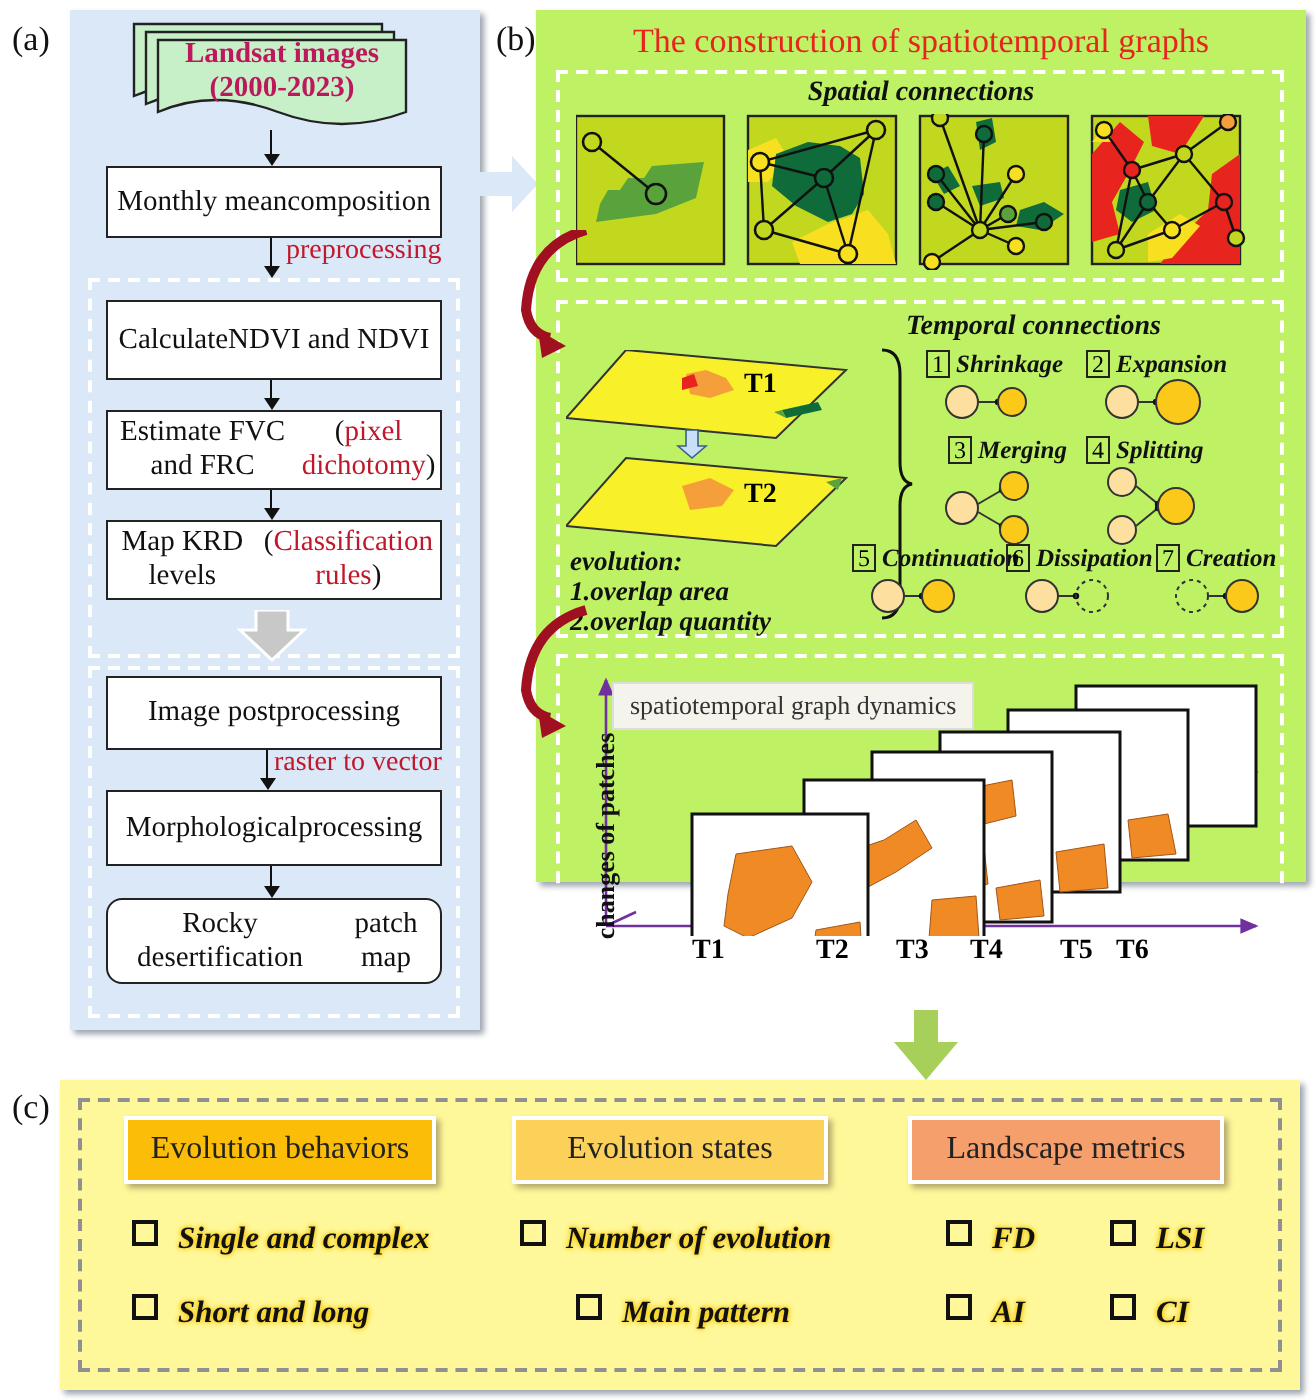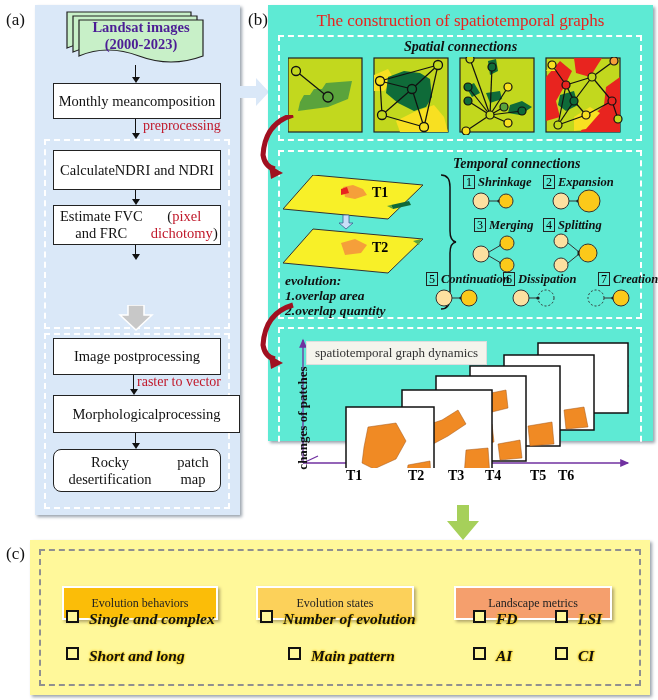--- a/index.html
+++ b/index.html
@@ -9,82 +9,86 @@
 
   
   #panel-a { left:35px; top:5px; width:205px; height:510px; background:#dae8f8; box-shadow:2px 2px 3px #9aa3ad; }
   .box { position:absolute; background:#fff; border:1.3px solid #222; text-align:center; font-size:14.5px; line-height:17px; color:#111; box-sizing:border-box; display:flex; align-items:center; justify-content:center; }
   .red { color:#c0182a; }
   .dash-a { position:absolute; border:2px dashed #ffffff; border-style:dashed; }
   .arrow-v { position:absolute; width:1.3px; background:#111; }
   .arrow-v:after { content:""; position:absolute; left:-3.5px; bottom:-2px; border-left:4px solid transparent; border-right:4px solid transparent; border-top:6px solid #111; }
 
   
-  #panel-b { left:268px; top:5px; width:385px; height:436px; background:#5eead4; box-shadow:2px 2px 3px #9aa3ad; }
+  #panel-b { left:268px; top:5px; width:385px; height:436px; background:#bef264; box-shadow:2px 2px 3px #9aa3ad; }
   .title-b { position:absolute; left:0; width:100%; top:6px; text-align:center; color:#e8241f; font-size:17px; }
   .wdash { position:absolute; border:2px dashed #ffffff; }
   .bi { font-weight:bold; font-style:italic; color:#111; }
 
   
   #panel-c { left:30px; top:540px; width:620px; height:155px; background:#fff89a; box-shadow:2px 2px 3px #9aa3ad; }
   .cdash { position:absolute; left:9px; top:9px; right:9px; bottom:9px; border:2px dashed #909090; }
-  .hdr { position:absolute; height:34px; top:18px; box-sizing:border-box; border:2px solid #fff; box-shadow:2px 2px 3px #b3a76b; font-size:12px; display:flex; align-items:center; justify-content:center; color:#222;margin-top:28px; }
+  .hdr { position:absolute; height:34px; top:18px; box-sizing:border-box; border:2px solid #fff; box-shadow:2px 2px 3px #b3a76b; font-size:16px; display:flex; align-items:center; justify-content:center; color:#222; }
   .item { position:absolute; font-weight:bold; font-style:italic; font-size:15.5px; color:#111; text-shadow:0 0 3px #f4c600, 0 0 2px #f4c600; white-space:nowrap; }
   .chk { display:inline-block; width:9px; height:9px; border:2px solid #111; margin-right:10px; vertical-align:1px; background:#fff89a; }
 </style>
 </head>
 <body>
 
 <div class="panel-label" style="left:6px;top:10px;">(a)</div>
 <div class="panel-label" style="left:248px;top:10px;">(b)</div>
 <div class="panel-label" style="left:6px;top:544px;">(c)</div>
 
 <div id="panel-a" class="abs">
 
   <svg class="abs" style="left:28px;top:3px;" width="150" height="62">
     <path d="M4 4 H128 V40 Q96 52 64 40 Q32 28 4 40 Z" fill="#c8f0c8" stroke="#222" stroke-width="1.2"></path>
     <path d="M10 8 H134 V44 Q102 56 70 44 Q38 32 10 44 Z" fill="#c8f0c8" stroke="#222" stroke-width="1.2"></path>
     <path d="M16 12 H140 V48 Q108 60 76 48 Q44 36 16 48 Z" fill="#c8f0c8" stroke="#222" stroke-width="1.2"></path>
   </svg>
-  <div class="abs" style="left:44px;top:14px;width:124px;text-align:center;font-weight:bold;font-size:14.5px;line-height:17px;color:#4c1d95;">
+  <div class="abs" style="left:44px;top:14px;width:124px;text-align:center;font-weight:bold;font-size:14.5px;line-height:17px;color:#be185d;">
     <div>Landsat images</div>
     <div>(2000-2023)</div>
   </div>
   <div class="arrow-v" style="left:100px;top:60px;height:16px;"></div>
 
   <div class="box" style="left:18px;top:78px;width:168px;height:36px;">
     <div>Monthly mean</div>
     <div>composition</div>
   </div>
   <div class="arrow-v" style="left:100px;top:114px;height:18px;"></div>
   <div class="abs red" style="left:108px;top:113px;font-size:14px;">preprocessing</div>
 
   <div class="dash-a" style="left:9px;top:134px;width:182px;height:186px;"></div>
   <div class="box" style="left:18px;top:145px;width:168px;height:40px;">
     <div>Calculate</div>
-    <div>NDRI and NDRI</div>
+    <div>NDVI and NDVI</div>
   </div>
   <div class="arrow-v" style="left:100px;top:185px;height:13px;"></div>
   <div class="box" style="left:18px;top:200px;width:168px;height:40px;">
     <div>Estimate FVC and FRC</div>
     <div><span>(</span><span class="red">pixel dichotomy</span><span>)</span></div>
   </div>
   <div class="arrow-v" style="left:100px;top:240px;height:13px;"></div>
+  <div class="box" style="left:18px;top:255px;width:168px;height:40px;">
+    <div>Map KRD levels</div>
+    <div><span>(</span><span class="red">Classification rules</span><span>)</span></div>
+  </div>
 
   <svg class="abs" style="left:83px;top:300px;" width="36" height="26">
     <path d="M10 0 H26 V10 H34 L18 25 L2 10 H10 Z" fill="#c8c8c8" stroke="#ffffff" stroke-width="1.5"></path>
   </svg>
 
   <div class="dash-a" style="left:9px;top:328px;width:182px;height:172px;"></div>
   <div class="box" style="left:18px;top:333px;width:168px;height:37px;">
     <div>Image postprocessing</div>
   </div>
   <div class="arrow-v" style="left:98px;top:370px;height:18px;"></div>
   <div class="abs red" style="left:102px;top:369px;font-size:14px;">raster to vector</div>
-  <div class="box" style="left:18px;top:390px;width:187px;height:38px;">
+  <div class="box" style="left:18px;top:390px;width:168px;height:38px;">
     <div>Morphological</div>
     <div>processing</div>
   </div>
   <div class="arrow-v" style="left:100px;top:428px;height:14px;"></div>
   <div class="box" style="left:18px;top:444px;width:168px;height:43px;border-radius:8px;">
     <div>Rocky desertification</div>
     <div>patch map</div>
   </div>
 </div>
 
@@ -259,21 +263,21 @@
         <circle cx="27" cy="12" r="1.6" fill="#111"></circle>
         <circle cx="35" cy="12" r="8" fill="#fbc91a" stroke="#333" stroke-width="1"></circle>
       </svg>
       <div class="abs" style="left: 235px; top: 267px; white-space: nowrap; font-size: 12.5px; font-family: Liberation Serif, serif;"><span style="display: inline-block; border: 1px solid rgb(34, 34, 34); padding: 0px 2px; line-height: 12px; margin-right: 3px; font-size: 12px;">6</span><span class="bi">Dissipation</span></div>
       <svg width="70" height="40" class="abs" style="left: 243px; top: 281px;">
         <circle cx="10" cy="12" r="8" fill="#fde0a0" stroke="#333" stroke-width="1"></circle>
         <line x1="18" y1="12" x2="27" y2="12" stroke="#333"></line>
         <circle cx="27" cy="12" r="1.6" fill="#111"></circle>
         <circle cx="35" cy="12" r="8" fill="none" stroke="#333" stroke-width="1" stroke-dasharray="2,2"></circle>
       </svg>
-      <div class="abs" style="left: 310px; top: 267px; white-space: nowrap; font-size: 12.5px; margin-left: 20px;"><span style="display: inline-block; border: 1px solid rgb(34, 34, 34); padding: 0px 2px; line-height: 12px; margin-right: 3px; font-size: 12px;">7</span><span class="bi">Creation</span></div>
+      <div class="abs" style="left: 310px; top: 267px; white-space: nowrap; font-size: 12.5px;"><span style="display: inline-block; border: 1px solid rgb(34, 34, 34); padding: 0px 2px; line-height: 12px; margin-right: 3px; font-size: 12px;">7</span><span class="bi">Creation</span></div>
       <svg width="70" height="40" class="abs" style="left: 318px; top: 281px;">
         <circle cx="10" cy="12" r="8" fill="none" stroke="#333" stroke-width="1" stroke-dasharray="2,2"></circle>
         <line x1="18" y1="12" x2="27" y2="12" stroke="#333"></line>
         <circle cx="27" cy="12" r="1.6" fill="#111"></circle>
         <circle cx="35" cy="12" r="8" fill="#fbc91a" stroke="#333" stroke-width="1"></circle>
       </svg>
     </div>
 
   <div class="wdash" style="left:10px;top:322px;width:360px;height:160px;"></div>
   <svg class="abs" style="left:30px;top:333px;" width="340" height="130">

